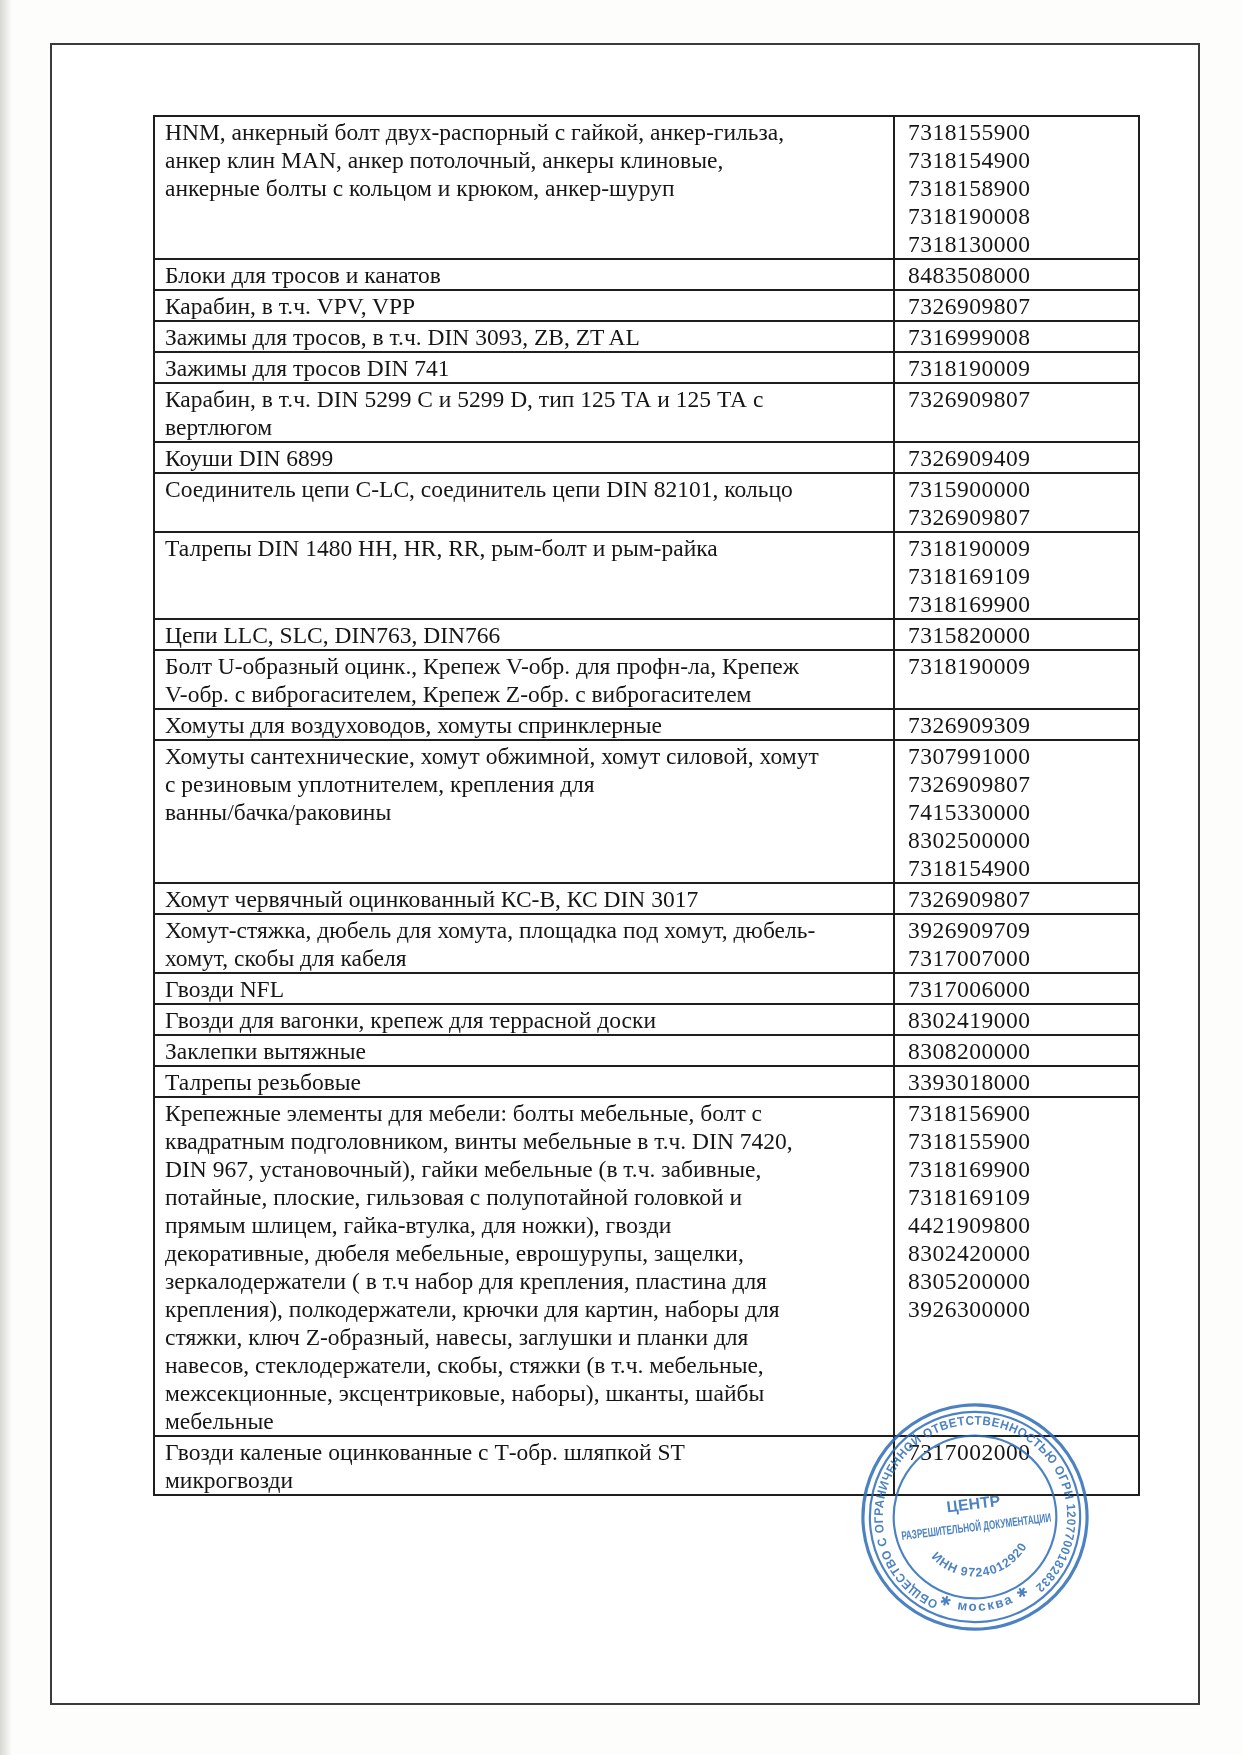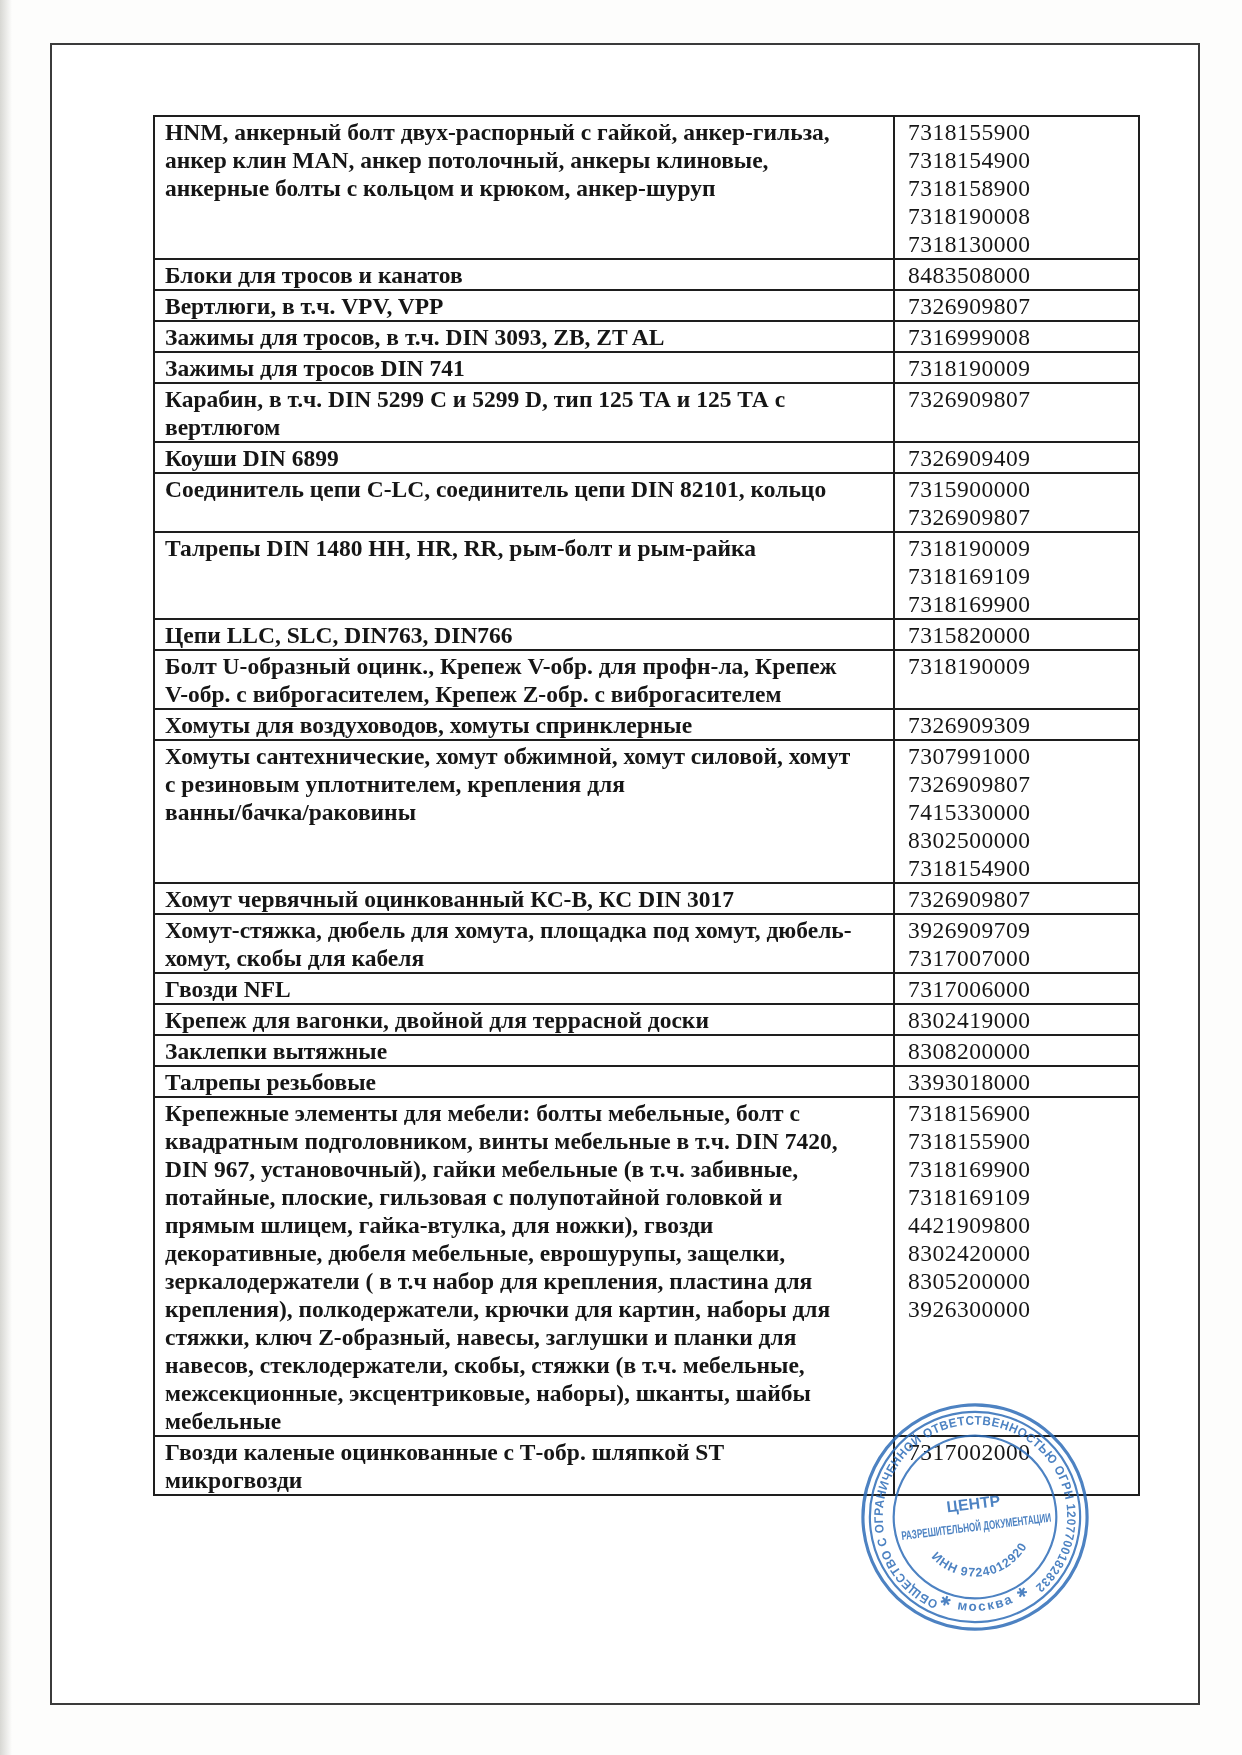--- a/index.html
+++ b/index.html
@@ -30,21 +30,21 @@
     z-index:2;
     color:#161616;
     font-size:23.5px;
     line-height:28px;
   }
   table.codes-table td{
     border:2px solid #1e1e1e;
     vertical-align:top;
     white-space:pre-line;
   }
-  td.desc{padding:1px 6px 0 10px;font-weight:bold;}
+  td.desc{padding:1px 6px 0 10px;}
   td.codes{padding:1px 2px 0 13px;letter-spacing:0.5px;}
   .stamp{
     position:absolute;left:856px;top:1398px;
     width:238px;height:238px;
     z-index:3;
     opacity:0.85;
     transform:rotate(-7deg);
     pointer-events:none;
   }
   .stamp svg text{
@@ -76,21 +76,21 @@
 7318190008
 7318130000</td>
   </tr>
 
   <tr>
     <td class="desc">Блоки для тросов и канатов</td>
     <td class="codes">8483508000</td>
   </tr>
 
   <tr>
-    <td class="desc">Вертлюги, в т.ч. VPV, VPP</td>
+    <td class="desc">Карабин, в т.ч. VPV, VPP</td>
     <td class="codes">7326909807</td>
   </tr>
 
   <tr>
     <td class="desc">Зажимы для тросов, в т.ч. DIN 3093, ZB, ZT AL</td>
     <td class="codes">7316999008</td>
   </tr>
 
   <tr>
     <td class="desc">Зажимы для тросов DIN 741</td>
@@ -161,21 +161,21 @@
 7317007000</td>
   </tr>
 
 
   <tr>
     <td class="desc">Гвозди NFL</td>
     <td class="codes">7317006000</td>
   </tr>
 
   <tr>
-    <td class="desc">Крепеж для вагонки, двойной для террасной доски</td>
+    <td class="desc">Гвозди для вагонки, крепеж для террасной доски</td>
     <td class="codes">8302419000</td>
   </tr>
 
   <tr>
     <td class="desc">Заклепки вытяжные</td>
     <td class="codes">8308200000</td>
   </tr>
 
   <tr>
     <td class="desc">Талрепы резьбовые</td>

